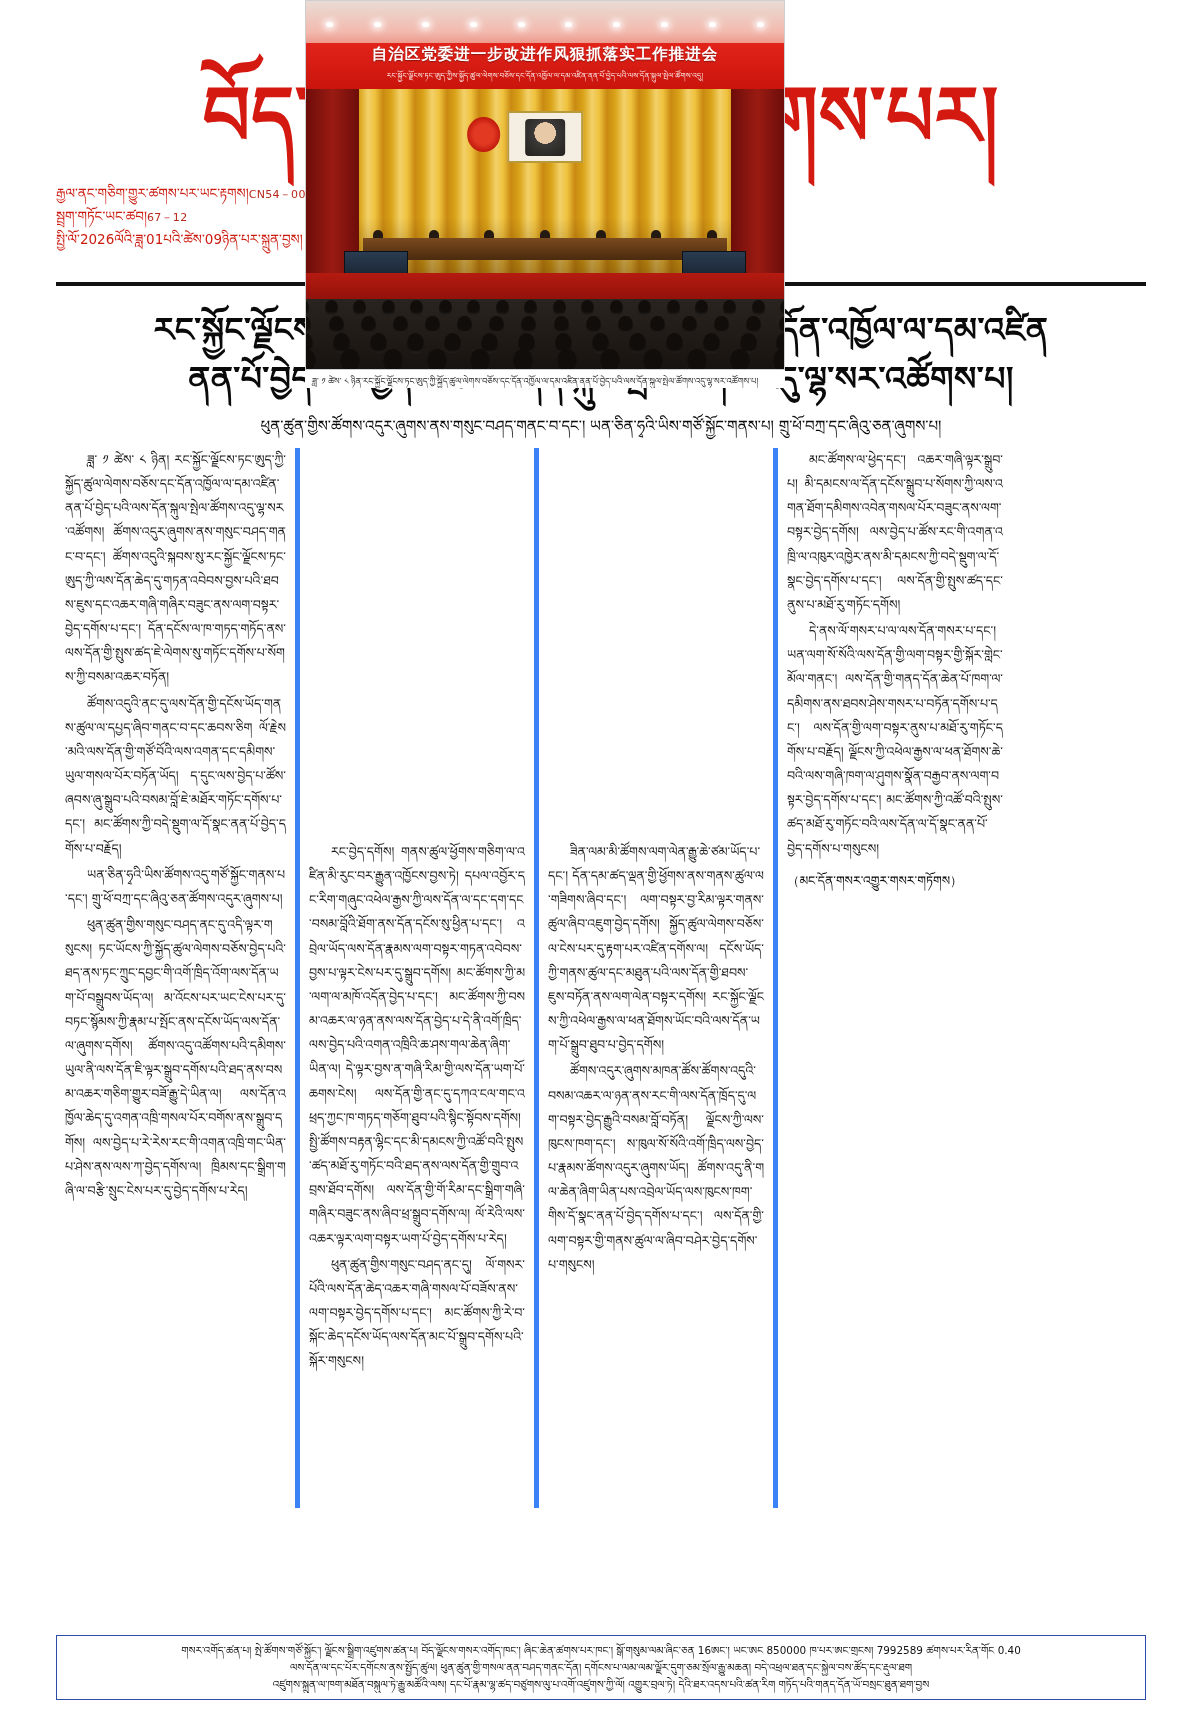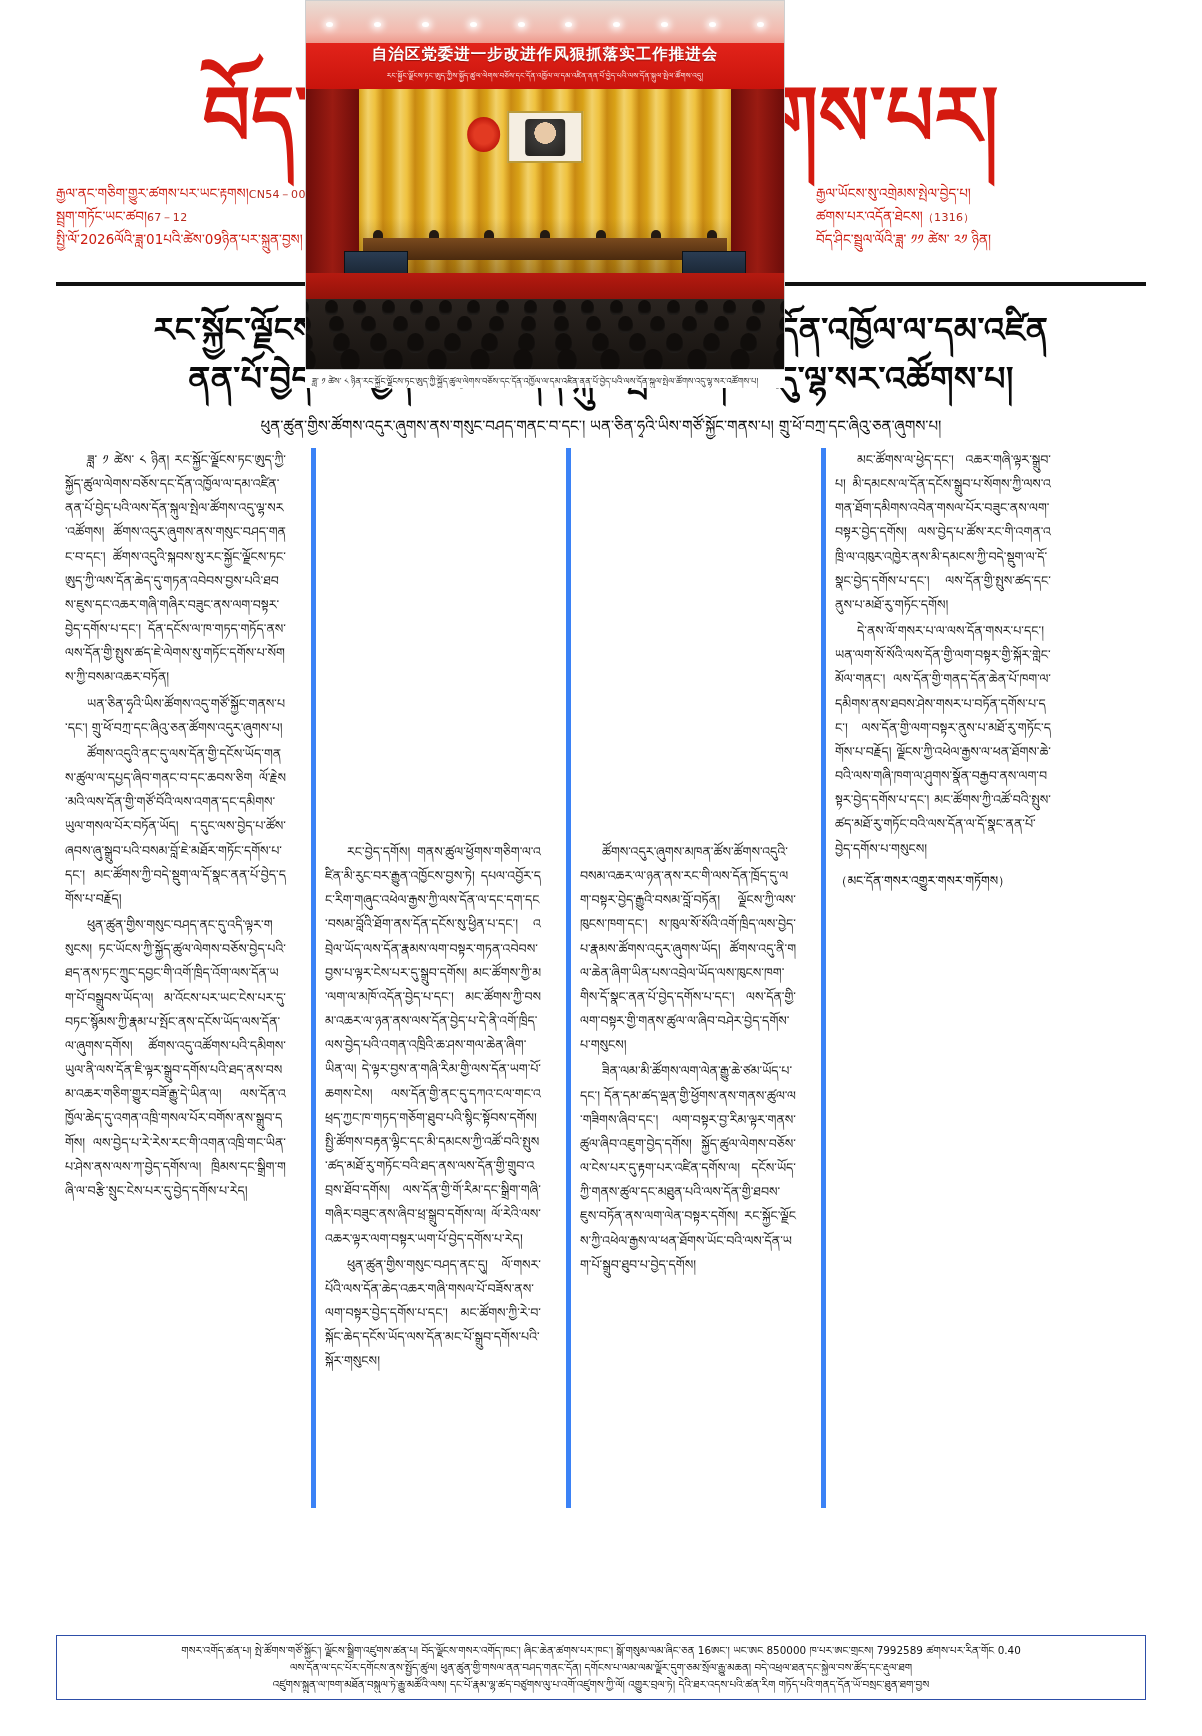--- a/index.html
+++ b/index.html
@@ -97,21 +97,21 @@
     font-size: 15px;
     line-height: 1.5;
     margin-top: 12px;
     margin-bottom: 10px;
     font-weight: 400;
   }
 
   
   .content {
     display: flex;
-    gap: 16px;
+    gap: 0;
     margin-top: 6px;
     height: 1060px;
   }
   .col {
     width: 239px;
     box-sizing: border-box;
     padding: 0 9px;
     position: relative;
   }
   .col + .col { border-left: 5px solid #3b82f6; }
@@ -300,27 +300,20 @@
         <span>རྒྱལ་ནང་གཅིག་གྱུར་ཚགས་པར་ཡང་རྟགས།</span><span class="latin">CN54－0005/-Z</span>
       </div>
       <div>
         <span>སྦྲག་གཏོང་ཡང་ཚབ།</span><span class="latin">67－12</span>
       </div>
       <div>སྤྱི་ལོ་2026ལོའི་ཟླ་01པའི་ཚེས་09ཉིན་པར་སྐྲུན་བྱས།</div>
     </div>
 
     <div class="head-title-cn">西藏青年报</div>
 
-    <div class="head-col right">
-      <div>རྒྱལ་ཡོངས་སུ་འགྲེམས་སྤེལ་བྱེད་པ།</div>
-      <div>
-        <span>ཚགས་པར་འདོན་ཐེངས།</span><span class="latin">（1316）</span>
-      </div>
-      <div>བོད་ཤིང་སྦྲུལ་ལོའི་ཟླ་ ༡༡ ཚེས་ ༢༡ ཉིན།</div>
-    </div>
   </div>
 
   <div class="rule-thick"></div>
 
   <div class="headline">
     <span class="l1">རང་སྐྱོང་ལྗོངས་ཏང་ཨུད་ཀྱིས་སྐྱོད་ཚུལ་ལེགས་བཅོས་དང་དོན་འཁྱོལ་ལ་དམ་འཛིན</span>
     <span class="l2">ནན་པོ་བྱེད་པས་བྱེད་པའི་ལས་དོན་སྐུལ་སྤེལ་ཚོགས་འདུ་ལྷ་སར་འཚོགས་པ།</span>
   </div>
   <div class="byline">ཕུན་ཚུན་གྱིས་ཚོགས་འདུར་ཞུགས་ནས་གསུང་བཤད་གནང་བ་དང་། ཡན་ཅིན་ཧྭའི་ཡིས་གཙོ་སྐྱོང་གནས་པ། གྲུ་ཕོ་བཀྲ་དང་ཞིའུ་ཅན་ཞུགས་པ།</div>
 
@@ -435,39 +428,39 @@
               <i style="width:20px;height:24px"></i>
             </div>
         </div>
       </div>
       <div class="photo-cap">ཟླ་ ༡ ཚེས་ ༨ ཉིན་རང་སྐྱོང་ལྗོངས་ཏང་ཨུད་ཀྱི་སྐྱོད་ཚུལ་ལེགས་བཅོས་དང་དོན་འཁྱོལ་ལ་དམ་འཛིན་ནན་པོ་བྱེད་པའི་ལས་དོན་སྐུལ་སྤེལ་ཚོགས་འདུ་ལྷ་སར་འཚོགས་པ།</div>
     </div>
 
     <div class="col">
       <div class="tib-body">
         <p>ཟླ་ ༡ ཚེས་ ༨ ཉིན། རང་སྐྱོང་ལྗོངས་ཏང་ཨུད་ཀྱི་སྐྱོད་ཚུལ་ལེགས་བཅོས་དང་དོན་འཁྱོལ་ལ་དམ་འཛིན་ནན་པོ་བྱེད་པའི་ལས་དོན་སྐུལ་སྤེལ་ཚོགས་འདུ་ལྷ་སར་འཚོགས། ཚོགས་འདུར་ཞུགས་ནས་གསུང་བཤད་གནང་བ་དང་། ཚོགས་འདུའི་སྐབས་སུ་རང་སྐྱོང་ལྗོངས་ཏང་ཨུད་ཀྱི་ལས་དོན་ཆེད་དུ་གཏན་འབེབས་བྱས་པའི་ཐབས་ཇུས་དང་འཆར་གཞི་གཞིར་བཟུང་ནས་ལག་བསྟར་བྱེད་དགོས་པ་དང་། དོན་དངོས་ལ་ཁ་གཏད་གཏོད་ནས་ལས་དོན་གྱི་སྤུས་ཚད་ཇེ་ལེགས་སུ་གཏོང་དགོས་པ་སོགས་ཀྱི་བསམ་འཆར་བཏོན།</p>
+        <p>ཚོགས་འདུའི་ནང་དུ་ལས་དོན་གྱི་དངོས་ཡོད་གནས་ཚུལ་ལ་དཔྱད་ཞིབ་གནང་བ་དང་ཆབས་ཅིག ལོ་རྗེས་མའི་ལས་དོན་གྱི་གཙོ་བོའི་ལས་འགན་དང་དམིགས་ཡུལ་གསལ་པོར་བཏོན་ཡོད། ད་དུང་ལས་བྱེད་པ་ཚོས་ཞབས་ཞུ་སྒྲུབ་པའི་བསམ་བློ་ཇེ་མཐོར་གཏོང་དགོས་པ་དང་། མང་ཚོགས་ཀྱི་བདེ་སྡུག་ལ་དོ་སྣང་ནན་པོ་བྱེད་དགོས་པ་བརྗོད།</p>
         <p>ཡན་ཅིན་ཧྭའི་ཡིས་ཚོགས་འདུ་གཙོ་སྐྱོང་གནས་པ་དང་། གྲུ་ཕོ་བཀྲ་དང་ཞིའུ་ཅན་ཚོགས་འདུར་ཞུགས་པ།</p>
-        <p>ཚོགས་འདུའི་ནང་དུ་ལས་དོན་གྱི་དངོས་ཡོད་གནས་ཚུལ་ལ་དཔྱད་ཞིབ་གནང་བ་དང་ཆབས་ཅིག ལོ་རྗེས་མའི་ལས་དོན་གྱི་གཙོ་བོའི་ལས་འགན་དང་དམིགས་ཡུལ་གསལ་པོར་བཏོན་ཡོད། ད་དུང་ལས་བྱེད་པ་ཚོས་ཞབས་ཞུ་སྒྲུབ་པའི་བསམ་བློ་ཇེ་མཐོར་གཏོང་དགོས་པ་དང་། མང་ཚོགས་ཀྱི་བདེ་སྡུག་ལ་དོ་སྣང་ནན་པོ་བྱེད་དགོས་པ་བརྗོད།</p>
         <p>ཕུན་ཚུན་གྱིས་གསུང་བཤད་ནང་དུ་འདི་ལྟར་གསུངས། ཏང་ཡོངས་ཀྱི་སྐྱོད་ཚུལ་ལེགས་བཅོས་བྱེད་པའི་ཐད་ནས་ཏང་ཀྲུང་དབྱང་གི་འགོ་ཁྲིད་འོག་ལས་དོན་ཡག་པོ་བསྒྲུབས་ཡོད་ལ། མ་འོངས་པར་ཡང་ངེས་པར་དུ་བཏང་སྙོམས་ཀྱི་རྣམ་པ་སྤོང་ནས་དངོས་ཡོད་ལས་དོན་ལ་ཞུགས་དགོས། ཚོགས་འདུ་འཚོགས་པའི་དམིགས་ཡུལ་ནི་ལས་དོན་ཇི་ལྟར་སྒྲུབ་དགོས་པའི་ཐད་ནས་བསམ་འཆར་གཅིག་གྱུར་བཟོ་རྒྱུ་དེ་ཡིན་ལ། ལས་དོན་འཁྱོལ་ཆེད་དུ་འགན་འཁྲི་གསལ་པོར་བགོས་ནས་སྒྲུབ་དགོས། ལས་བྱེད་པ་རེ་རེས་རང་གི་འགན་འཁྲི་གང་ཡིན་པ་ཤེས་ནས་ལས་ཀ་བྱེད་དགོས་ལ། ཁྲིམས་དང་སྒྲིག་གཞི་ལ་བརྩི་སྲུང་ངེས་པར་དུ་བྱེད་དགོས་པ་རེད།</p>
       </div>
     </div>
 
     <div class="col">
       <div class="spacer-photo"></div>
       <div class="tib-body">
         <p>རང་བྱེད་དགོས། གནས་ཚུལ་ཕྱོགས་གཅིག་ལ་འཛིན་མི་རུང་བར་རྒྱུན་འཁྱོངས་བྱས་ཏེ། དཔལ་འབྱོར་དང་རིག་གཞུང་འཕེལ་རྒྱས་ཀྱི་ལས་དོན་ལ་དང་དག་དང་བསམ་བློའི་ཐོག་ནས་དོན་དངོས་སུ་ཕྱིན་པ་དང་། འབྲེལ་ཡོད་ལས་དོན་རྣམས་ལག་བསྟར་གཏན་འབེབས་བྱས་པ་ལྟར་ངེས་པར་དུ་སྒྲུབ་དགོས། མང་ཚོགས་ཀྱི་མ་ལག་ལ་མཁོ་འདོན་བྱེད་པ་དང་། མང་ཚོགས་ཀྱི་བསམ་འཆར་ལ་ཉན་ནས་ལས་དོན་བྱེད་པ་དེ་ནི་འགོ་ཁྲིད་ལས་བྱེད་པའི་འགན་འཁྲིའི་ཆ་ཤས་གལ་ཆེན་ཞིག་ཡིན་ལ། དེ་ལྟར་བྱས་ན་གཞི་རིམ་གྱི་ལས་དོན་ཡག་པོ་ཆགས་ངེས། ལས་དོན་གྱི་ནང་དུ་དཀའ་ངལ་གང་འཕྲད་ཀྱང་ཁ་གཏད་གཅོག་ཐུབ་པའི་སྙིང་སྟོབས་དགོས། སྤྱི་ཚོགས་བརྟན་ལྷིང་དང་མི་དམངས་ཀྱི་འཚོ་བའི་སྤུས་ཚད་མཐོ་རུ་གཏོང་བའི་ཐད་ནས་ལས་དོན་གྱི་གྲུབ་འབྲས་ཐོབ་དགོས། ལས་དོན་གྱི་གོ་རིམ་དང་སྒྲིག་གཞི་གཞིར་བཟུང་ནས་ཞིབ་ཕྲ་སྒྲུབ་དགོས་ལ། ལོ་རེའི་ལས་འཆར་ལྟར་ལག་བསྟར་ཡག་པོ་བྱེད་དགོས་པ་རེད།</p>
         <p>ཕུན་ཚུན་གྱིས་གསུང་བཤད་ནང་དུ། ལོ་གསར་པོའི་ལས་དོན་ཆེད་འཆར་གཞི་གསལ་པོ་བཟོས་ནས་ལག་བསྟར་བྱེད་དགོས་པ་དང་། མང་ཚོགས་ཀྱི་རེ་བ་སྐོང་ཆེད་དངོས་ཡོད་ལས་དོན་མང་པོ་སྒྲུབ་དགོས་པའི་སྐོར་གསུངས།</p>
       </div>
     </div>
 
     <div class="col">
       <div class="spacer-photo"></div>
       <div class="tib-body">
+        <p>ཟིན་ལམ་མི་ཚོགས་ལག་ལེན་རྒྱུ་ཆེ་ཙམ་ཡོད་པ་དང་། དོན་དམ་ཚད་ལྡན་གྱི་ཕྱོགས་ནས་གནས་ཚུལ་ལ་གཟིགས་ཞིབ་དང་། ལག་བསྟར་བྱ་རིམ་ལྟར་གནས་ཚུལ་ཞིབ་འཇུག་བྱེད་དགོས། སྐྱོད་ཚུལ་ལེགས་བཅོས་ལ་ངེས་པར་དུ་རྟག་པར་འཛིན་དགོས་ལ། དངོས་ཡོད་ཀྱི་གནས་ཚུལ་དང་མཐུན་པའི་ལས་དོན་གྱི་ཐབས་ཇུས་བཏོན་ནས་ལག་ལེན་བསྟར་དགོས། རང་སྐྱོང་ལྗོངས་ཀྱི་འཕེལ་རྒྱས་ལ་ཕན་ཐོགས་ཡོང་བའི་ལས་དོན་ཡག་པོ་སྒྲུབ་ཐུབ་པ་བྱེད་དགོས།</p>
         <p>ཚོགས་འདུར་ཞུགས་མཁན་ཚོས་ཚོགས་འདུའི་བསམ་འཆར་ལ་ཉན་ནས་རང་གི་ལས་དོན་ཁྲོད་དུ་ལག་བསྟར་བྱེད་རྒྱུའི་བསམ་བློ་བཏོན། ལྗོངས་ཀྱི་ལས་ཁུངས་ཁག་དང་། ས་ཁུལ་སོ་སོའི་འགོ་ཁྲིད་ལས་བྱེད་པ་རྣམས་ཚོགས་འདུར་ཞུགས་ཡོད། ཚོགས་འདུ་ནི་གལ་ཆེན་ཞིག་ཡིན་པས་འབྲེལ་ཡོད་ལས་ཁུངས་ཁག་གིས་དོ་སྣང་ནན་པོ་བྱེད་དགོས་པ་དང་། ལས་དོན་གྱི་ལག་བསྟར་གྱི་གནས་ཚུལ་ལ་ཞིབ་བཤེར་བྱེད་དགོས་པ་གསུངས།</p>
-        <p>ཟིན་ལམ་མི་ཚོགས་ལག་ལེན་རྒྱུ་ཆེ་ཙམ་ཡོད་པ་དང་། དོན་དམ་ཚད་ལྡན་གྱི་ཕྱོགས་ནས་གནས་ཚུལ་ལ་གཟིགས་ཞིབ་དང་། ལག་བསྟར་བྱ་རིམ་ལྟར་གནས་ཚུལ་ཞིབ་འཇུག་བྱེད་དགོས། སྐྱོད་ཚུལ་ལེགས་བཅོས་ལ་ངེས་པར་དུ་རྟག་པར་འཛིན་དགོས་ལ། དངོས་ཡོད་ཀྱི་གནས་ཚུལ་དང་མཐུན་པའི་ལས་དོན་གྱི་ཐབས་ཇུས་བཏོན་ནས་ལག་ལེན་བསྟར་དགོས། རང་སྐྱོང་ལྗོངས་ཀྱི་འཕེལ་རྒྱས་ལ་ཕན་ཐོགས་ཡོང་བའི་ལས་དོན་ཡག་པོ་སྒྲུབ་ཐུབ་པ་བྱེད་དགོས།</p>
       </div>
     </div>
 
     <div class="col">
       <div class="tib-body">
         <p>མང་ཚོགས་ལ་ཕྱེད་དང་། འཆར་གཞི་ལྟར་སྒྲུབ་པ། མི་དམངས་ལ་དོན་དངོས་སྒྲུབ་པ་སོགས་ཀྱི་ལས་འགན་ཐོག་དམིགས་འབེན་གསལ་པོར་བཟུང་ནས་ལག་བསྟར་བྱེད་དགོས། ལས་བྱེད་པ་ཚོས་རང་གི་འགན་འཁྲི་ལ་འཁུར་འཁྱེར་ནས་མི་དམངས་ཀྱི་བདེ་སྡུག་ལ་དོ་སྣང་བྱེད་དགོས་པ་དང་། ལས་དོན་གྱི་སྤུས་ཚད་དང་ནུས་པ་མཐོ་རུ་གཏོང་དགོས།</p>
         <p>དེ་ནས་ལོ་གསར་པ་ལ་ལས་དོན་གསར་པ་དང་། ཡན་ལག་སོ་སོའི་ལས་དོན་གྱི་ལག་བསྟར་གྱི་སྐོར་གླེང་མོལ་གནང་། ལས་དོན་གྱི་གནད་དོན་ཆེན་པོ་ཁག་ལ་དམིགས་ནས་ཐབས་ཤེས་གསར་པ་བཏོན་དགོས་པ་དང་། ལས་དོན་གྱི་ལག་བསྟར་ནུས་པ་མཐོ་རུ་གཏོང་དགོས་པ་བརྗོད། ལྗོངས་ཀྱི་འཕེལ་རྒྱས་ལ་ཕན་ཐོགས་ཆེ་བའི་ལས་གཞི་ཁག་ལ་ཤུགས་སྣོན་བརྒྱབ་ནས་ལག་བསྟར་བྱེད་དགོས་པ་དང་། མང་ཚོགས་ཀྱི་འཚོ་བའི་སྤུས་ཚད་མཐོ་རུ་གཏོང་བའི་ལས་དོན་ལ་དོ་སྣང་ནན་པོ་བྱེད་དགོས་པ་གསུངས།</p>
       </div>
       <div class="signoff">（མང་དོན་གསར་འགྱུར་གསར་གཏོགས）</div>
     </div>

